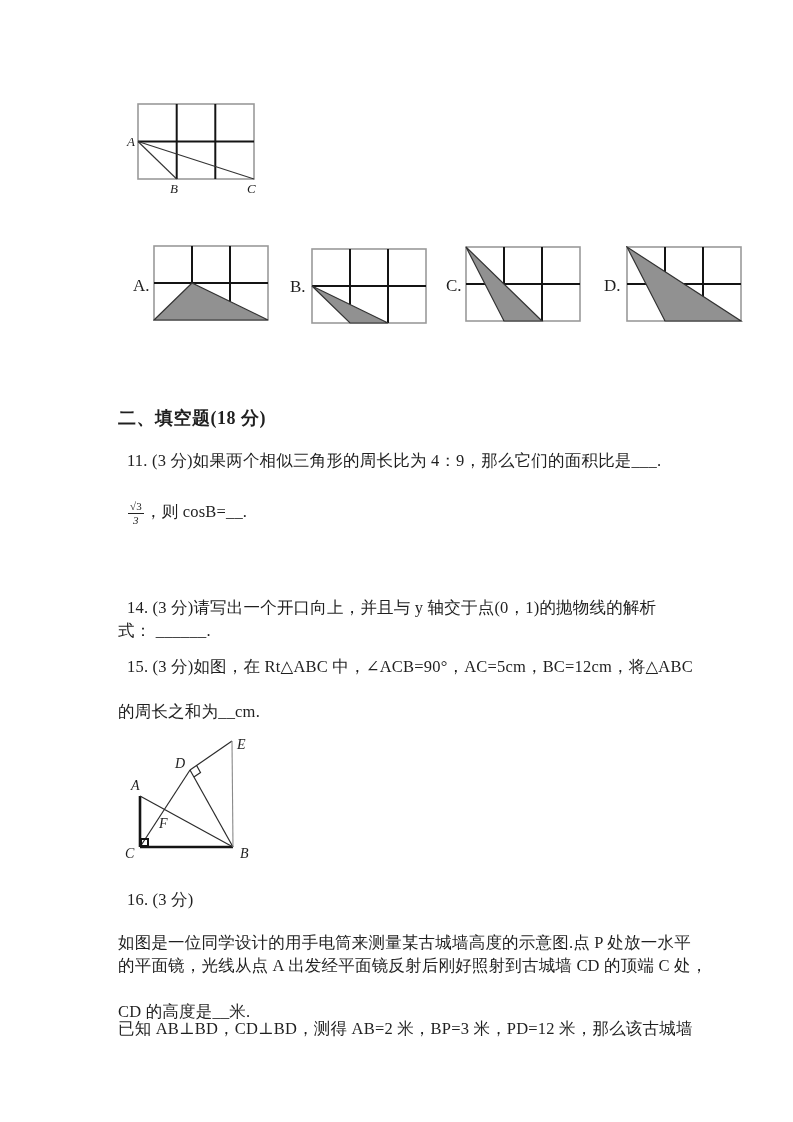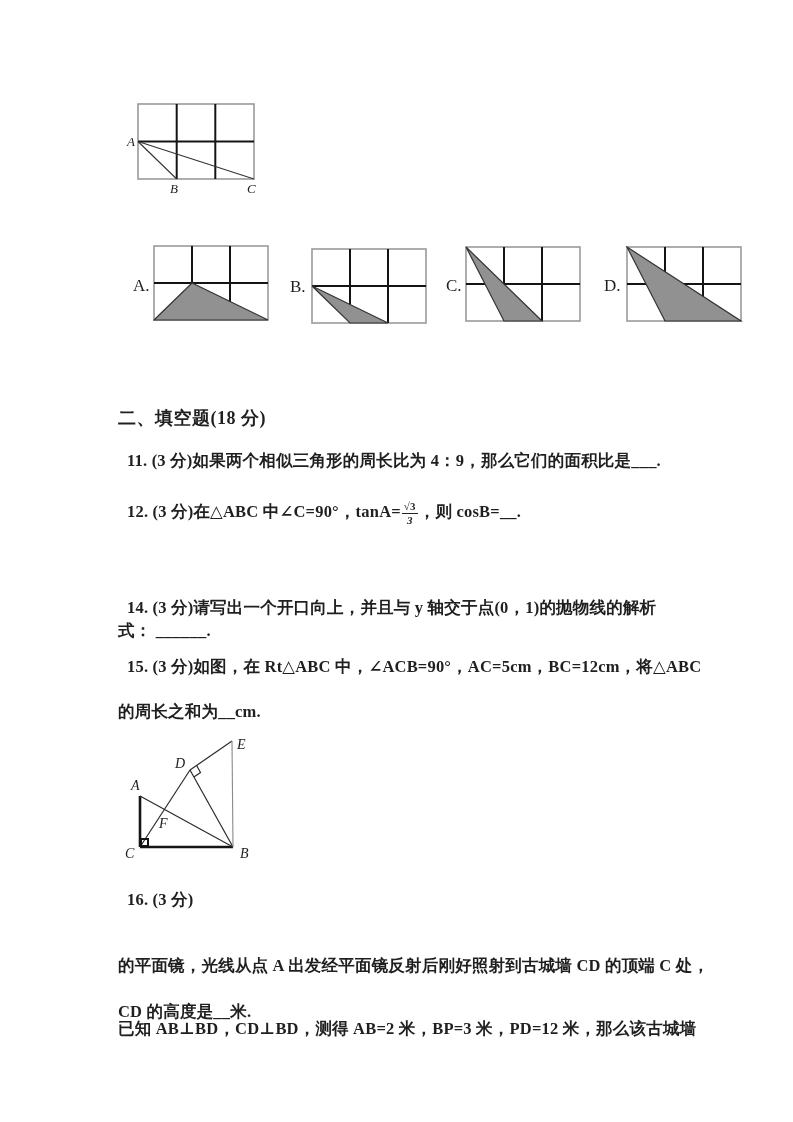--- a/index.html
+++ b/index.html
@@ -2,21 +2,21 @@
 <html><head>
 <meta charset="utf-8">
 <style>
   html,body{margin:0;padding:0;background:#e8e8e8;}
   .page{
     position:relative;width:793px;height:1122px;background:#ffffff;
     font-family:"Liberation Serif","DejaVu Serif",serif;color:#1f1f1f;
     overflow:hidden;margin:0 auto;
   }
   .abs{position:absolute;}
-  .line{position:absolute;left:118px;font-size:16.5px;line-height:22px;white-space:nowrap;letter-spacing:0.2px;font-weight:bold;}
+  .line{position:absolute;left:118px;font-size:16.5px;line-height:22px;white-space:nowrap;letter-spacing:0.2px;}
   .indent{padding-left:9px;}
   .hdr{font-weight:bold;font-size:18px;letter-spacing:0.5px;}
   .opt-label{position:absolute;font-size:17px;}
   .frac{display:inline-block;vertical-align:-7px;text-align:center;line-height:1;margin:0 1px;}
   .frac .num{display:block;font-size:11px;padding:0 2px 1px 2px;}
   .frac .den{display:block;font-size:11px;border-top:1px solid #222;padding:1px 2px 0 2px;font-style:italic;}
   svg{display:block;}
   svg text{font-family:"Liberation Serif","DejaVu Serif",serif;font-style:italic;fill:#1d1d1d;}
 </style>
 </head>
@@ -70,21 +70,21 @@
     <line x1="77" y1="1" x2="77" y2="75" stroke="#141414" stroke-width="2"></line>
     <line x1="1" y1="38" x2="115" y2="38" stroke="#141414" stroke-width="2"></line>
     <polygon points="1,1 39,75 115,75" fill="#919191" stroke="#333" stroke-width="1.2"></polygon>
   </svg>
 
   <div class="line hdr" style="top:407px;">二、填空题(18 分)</div>
 
   <div class="line indent" style="top:450px;">11. (3 分)如果两个相似三角形的周长比为 4：9，那么它们的面积比是___.</div>
 
   <div class="line indent" style="top:501px;">
-    <span>12. (3 分)在△ABC 中∠C=90°，tanA=</span><span class="frac"><span class="num">√3</span><span class="den">3</span></span><span>，则 cosB=__.</span>
+    <span class="frac"><span class="num">√3</span><span class="den">3</span></span><span>，则 cosB=__.</span>
   </div>
 
 
   <div class="line indent" style="top:597px;">14. (3 分)请写出一个开口向上，并且与 y 轴交于点(0，1)的抛物线的解析</div>
   <div class="line" style="top:620px;text-align:center;">式： ______.</div>
 
   <div class="line indent" style="top:656px;">15. (3 分)如图，在 Rt△ABC 中，∠ACB=90°，AC=5cm，BC=12cm，将△ABC</div>
   <div class="line" style="top:701px;">的周长之和为__cm.</div>
 
   <svg class="abs" style="left:115px;top:728px;" width="150" height="150" viewBox="0 0 150 150">
@@ -103,17 +103,18 @@
 
     <text x="16" y="62" font-size="14">A</text>
     <text x="125" y="130" font-size="14">B</text>
     <text x="10" y="130" font-size="14">C</text>
     <text x="60" y="40" font-size="14">D</text>
     <text x="122" y="21" font-size="14">E</text>
     <text x="44" y="100" font-size="14">F</text>
   </svg>
 
   <div class="line indent" style="top:889px;">16. (3 分)</div>
+  <div class="line" style="top:932px;">如图是一位同学设计的用手电筒来测量某古城墙高度的示意图.点 P 处放一水平</div>
   <div class="line" style="top:955px;">的平面镜，光线从点 A 出发经平面镜反射后刚好照射到古城墙 CD 的顶端 C 处，</div>
   <div class="line" style="top:978px;margin-top:40px;">已知 AB⊥BD，CD⊥BD，测得 AB=2 米，BP=3 米，PD=12 米，那么该古城墙</div>
   <div class="line" style="top:1001px;">CD 的高度是__米.</div>
 
 </div>
 
 </body></html>

